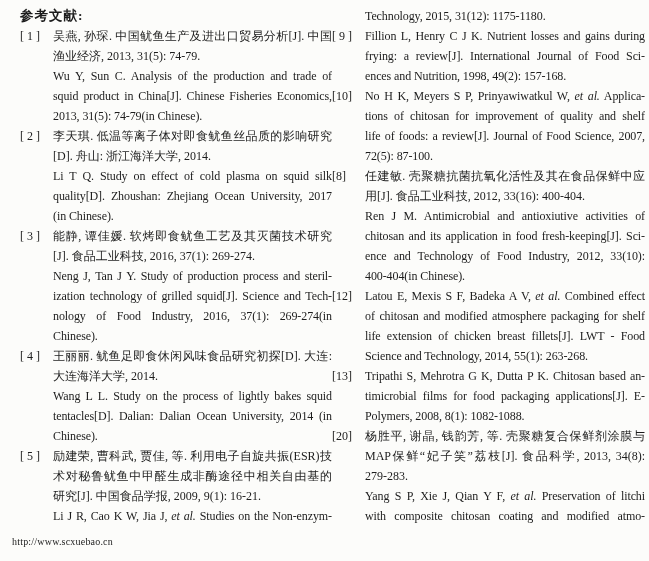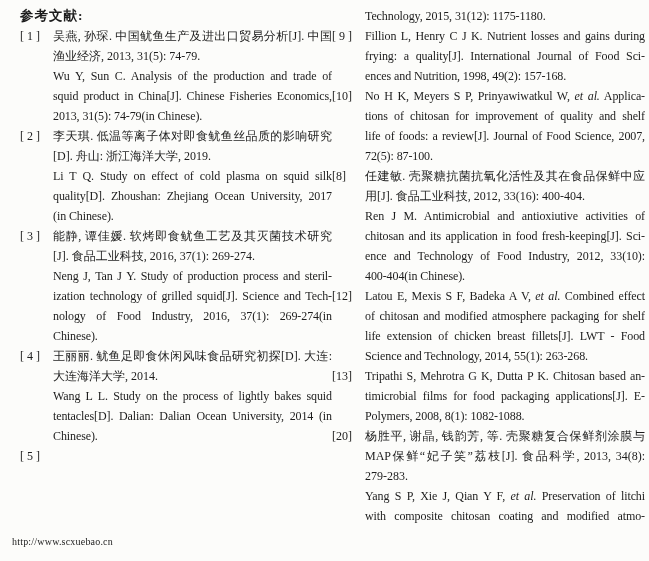--- a/index.html
+++ b/index.html
@@ -56,21 +56,21 @@
           <div class="ref-line zh end">渔业经济, 2013, 31(5): 74-79.</div>
           <div class="ref-line en">Wu Y, Sun C. Analysis of the production and trade of</div>
           <div class="ref-line en">squid product in China[J]. Chinese Fisheries Economics,</div>
           <div class="ref-line en end">2013, 31(5): 74-79(in Chinese).</div>
         </div>
       </div>
       <div class="ref-item">
         <div class="ref-label">[ 2 ]</div>
         <div class="ref-body">
           <div class="ref-line zh">李天琪. 低温等离子体对即食鱿鱼丝品质的影响研究</div>
-          <div class="ref-line zh end">[D]. 舟山: 浙江海洋大学, 2019.</div>
+          <div class="ref-line zh end">[D]. 舟山: 浙江海洋大学, 2014.</div>
           <div class="ref-line en">Li T Q. Study on effect of cold plasma on squid silk</div>
           <div class="ref-line en">quality[D]. Zhoushan: Zhejiang Ocean University, 2017</div>
           <div class="ref-line en end">(in Chinese).</div>
         </div>
       </div>
       <div class="ref-item">
         <div class="ref-label">[ 3 ]</div>
         <div class="ref-body">
           <div class="ref-line zh">能静, 谭佳媛. 软烤即食鱿鱼工艺及其灭菌技术研究</div>
           <div class="ref-line zh end">[J]. 食品工业科技, 2016, 37(1): 269-274.</div>
@@ -85,37 +85,43 @@
         <div class="ref-body">
           <div class="ref-line zh">王丽丽. 鱿鱼足即食休闲风味食品研究初探[D]. 大连:</div>
           <div class="ref-line zh end">大连海洋大学, 2014.</div>
           <div class="ref-line en">Wang L L. Study on the process of lightly bakes squid</div>
           <div class="ref-line en">tentacles[D]. Dalian: Dalian Ocean University, 2014 (in</div>
           <div class="ref-line en end">Chinese).</div>
         </div>
       </div>
       <div class="ref-item">
         <div class="ref-label">[ 5 ]</div>
+        <div class="ref-body">
+          <div class="ref-line zh">励建荣, 曹科武, 贾佳, 等. 利用电子自旋共振(ESR)技</div>
+          <div class="ref-line zh">术对秘鲁鱿鱼中甲醛生成非酶途径中相关自由基的</div>
+          <div class="ref-line zh end">研究[J]. 中国食品学报, 2009, 9(1): 16-21.</div>
+          <div class="ref-line en">Li J R, Cao K W, Jia J, <i>et al.</i> Studies on the Non-enzym-</div>
+        </div>
       </div>
     </div>
 </div>
 
 <div id="col-right" class="column">
   <div>
       <div class="ref-item">
         <div class="ref-label"></div>
         <div class="ref-body">
           <div class="ref-line en end">Technology, 2015, 31(12): 1175-1180.</div>
         </div>
       </div>
       <div class="ref-item">
         <div class="ref-label">[ 9 ]</div>
         <div class="ref-body">
           <div class="ref-line en">Fillion L, Henry C J K. Nutrient losses and gains during</div>
-          <div class="ref-line en">frying: a quality[J]. International Journal of Food Sci-</div>
+          <div class="ref-line en">frying: a review[J]. International Journal of Food Sci-</div>
           <div class="ref-line en end">ences and Nutrition, 1998, 49(2): 157-168.</div>
         </div>
       </div>
       <div class="ref-item">
         <div class="ref-label">[10]</div>
         <div class="ref-body">
           <div class="ref-line en">No H K, Meyers S P, Prinyawiwatkul W, <i>et al.</i> Applica-</div>
           <div class="ref-line en">tions of chitosan for improvement of quality and shelf</div>
           <div class="ref-line en">life of foods: a review[J]. Journal of Food Science, 2007,</div>
           <div class="ref-line en end">72(5): 87-100.</div>

